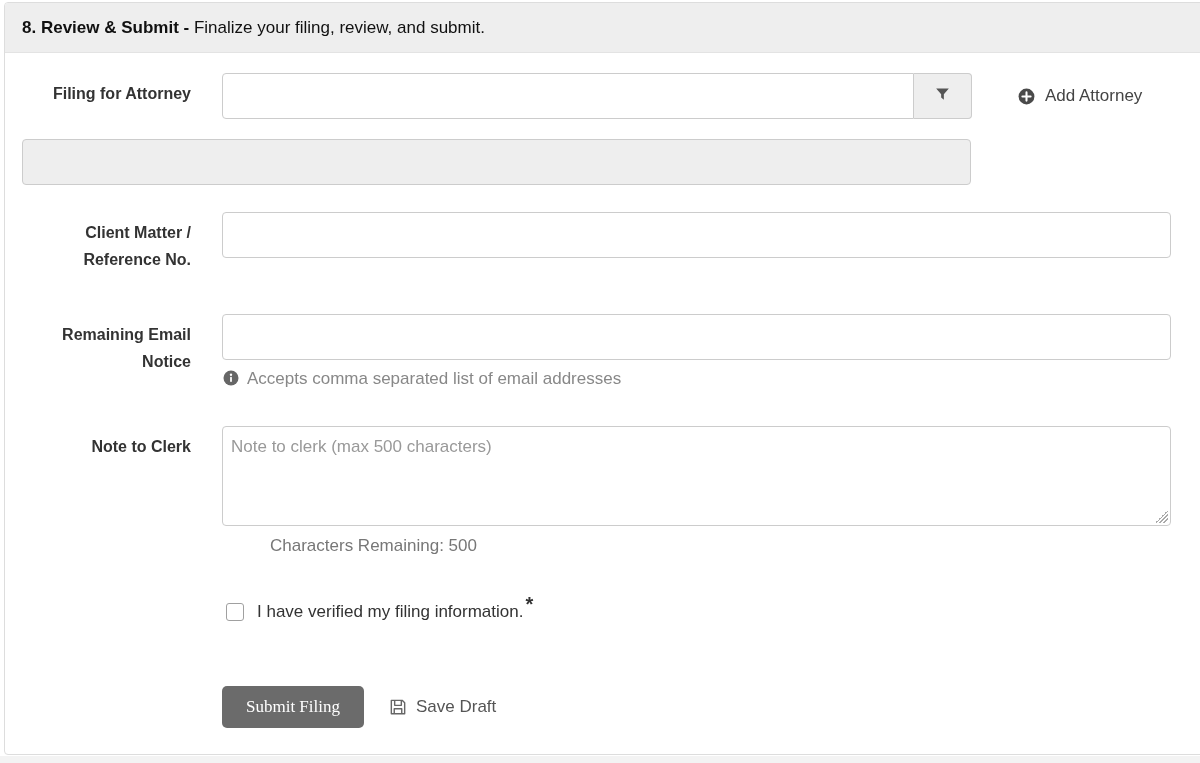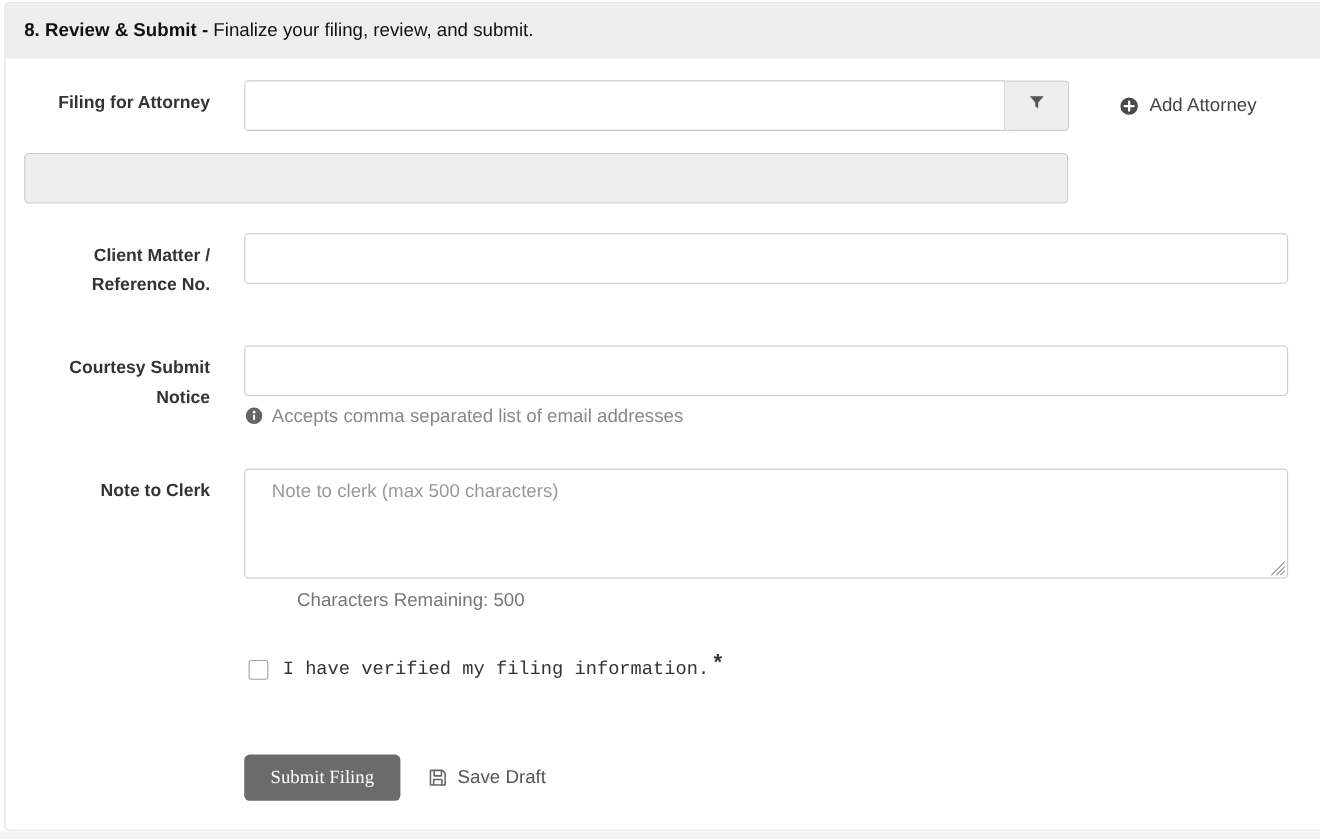--- a/index.html
+++ b/index.html
@@ -42,36 +42,36 @@
   .attorney-line { display:flex; align-items:center; }
   .add-attorney { display:flex; align-items:center; margin-left:45px; cursor:pointer;
                   color:#444444; font-size:17px;text-align:right; }
   .add-attorney svg { margin-right:9px; display:block; }
 
   .hint-line { display:flex; align-items:flex-start; margin-top:9px; color:#888888;
                font-size:17px; }
   .hint-line svg { margin-right:7px; flex:none; display:block; }
 
   .ta-wrap { position:relative; width:949px; }
-  textarea { width:949px; height:100px; padding:10px 24px; resize:none; display:block; }
+  textarea { width:949px; height:100px; padding:10px 8px; resize:none; display:block; }
   .resize-grip { position:absolute; right:3px; bottom:3px; width:13px; height:13px;
                  pointer-events:none;
                  background:
                    linear-gradient(135deg, transparent 0 50%, #aaaaaa 50% 57%, transparent 57% 65%, #aaaaaa 65% 72%, transparent 72% 80%, #aaaaaa 80% 87%, transparent 87%); }
 
   .chars-remaining { margin-top:10px; color:#777777; font-size:17px;margin-left:48px; }
 
   .mt-r2 { margin-top:20px; }
   .mt-r3 { margin-top:27px; }
   .mt-r4 { margin-top:41px; }
   .mt-r5 { margin-top:37px; }
   .mt-check { margin-top:44px; }
   .mt-actions { margin-top:63px; }
 
-  .check-row { display:flex; align-items:flex-start;font-family:Liberation Mono, monospace; }
+  .check-row { display:flex; align-items:center; }
   .checkbox { width:18px; height:18px; border:1px solid #a0a0a0; border-radius:3px;
               background:#ffffff; margin-left:4px; flex:none; cursor:pointer; }
   .check-label { margin-left:13px; font-size:17px; color:#333333; }
   .req-star { font-size:20px; font-weight:bold; color:#333333; position:relative;
               top:-7px; margin-left:2px; }
 
   .actions-row { display:flex; align-items:center; }
   .btn-submit { background:#6b6b6b; color:#ffffff; border:none; border-radius:5px;
                 font-family:Liberation Serif, serif; font-size:17px;
                 padding:11px 24px; cursor:pointer; }
@@ -122,21 +122,21 @@
     </div>
 
     <div class="frow mt-r3">
       <div class="flabel">Client Matter / Reference No.</div>
       <div class="fctl">
         <input type="text" value="" style="">
       </div>
     </div>
 
     <div class="frow mt-r4">
-      <div class="flabel">Courtesy Submit Notice</div>
+      <div class="flabel">Remaining Email Notice</div>
       <div class="fctl">
         <input type="text" value="" style="">
         <div class="hint-line">
           <span>
             <svg width="18" height="18" viewBox="0 0 24 24">
               <circle cx="12" cy="12" r="10" fill="#666666"></circle>
               <circle cx="12" cy="7.6" r="1.6" fill="#ffffff"></circle>
               <rect x="10.8" y="10.4" width="2.4" height="7" rx="1.1" fill="#ffffff"></rect>
             </svg>
           </span>

